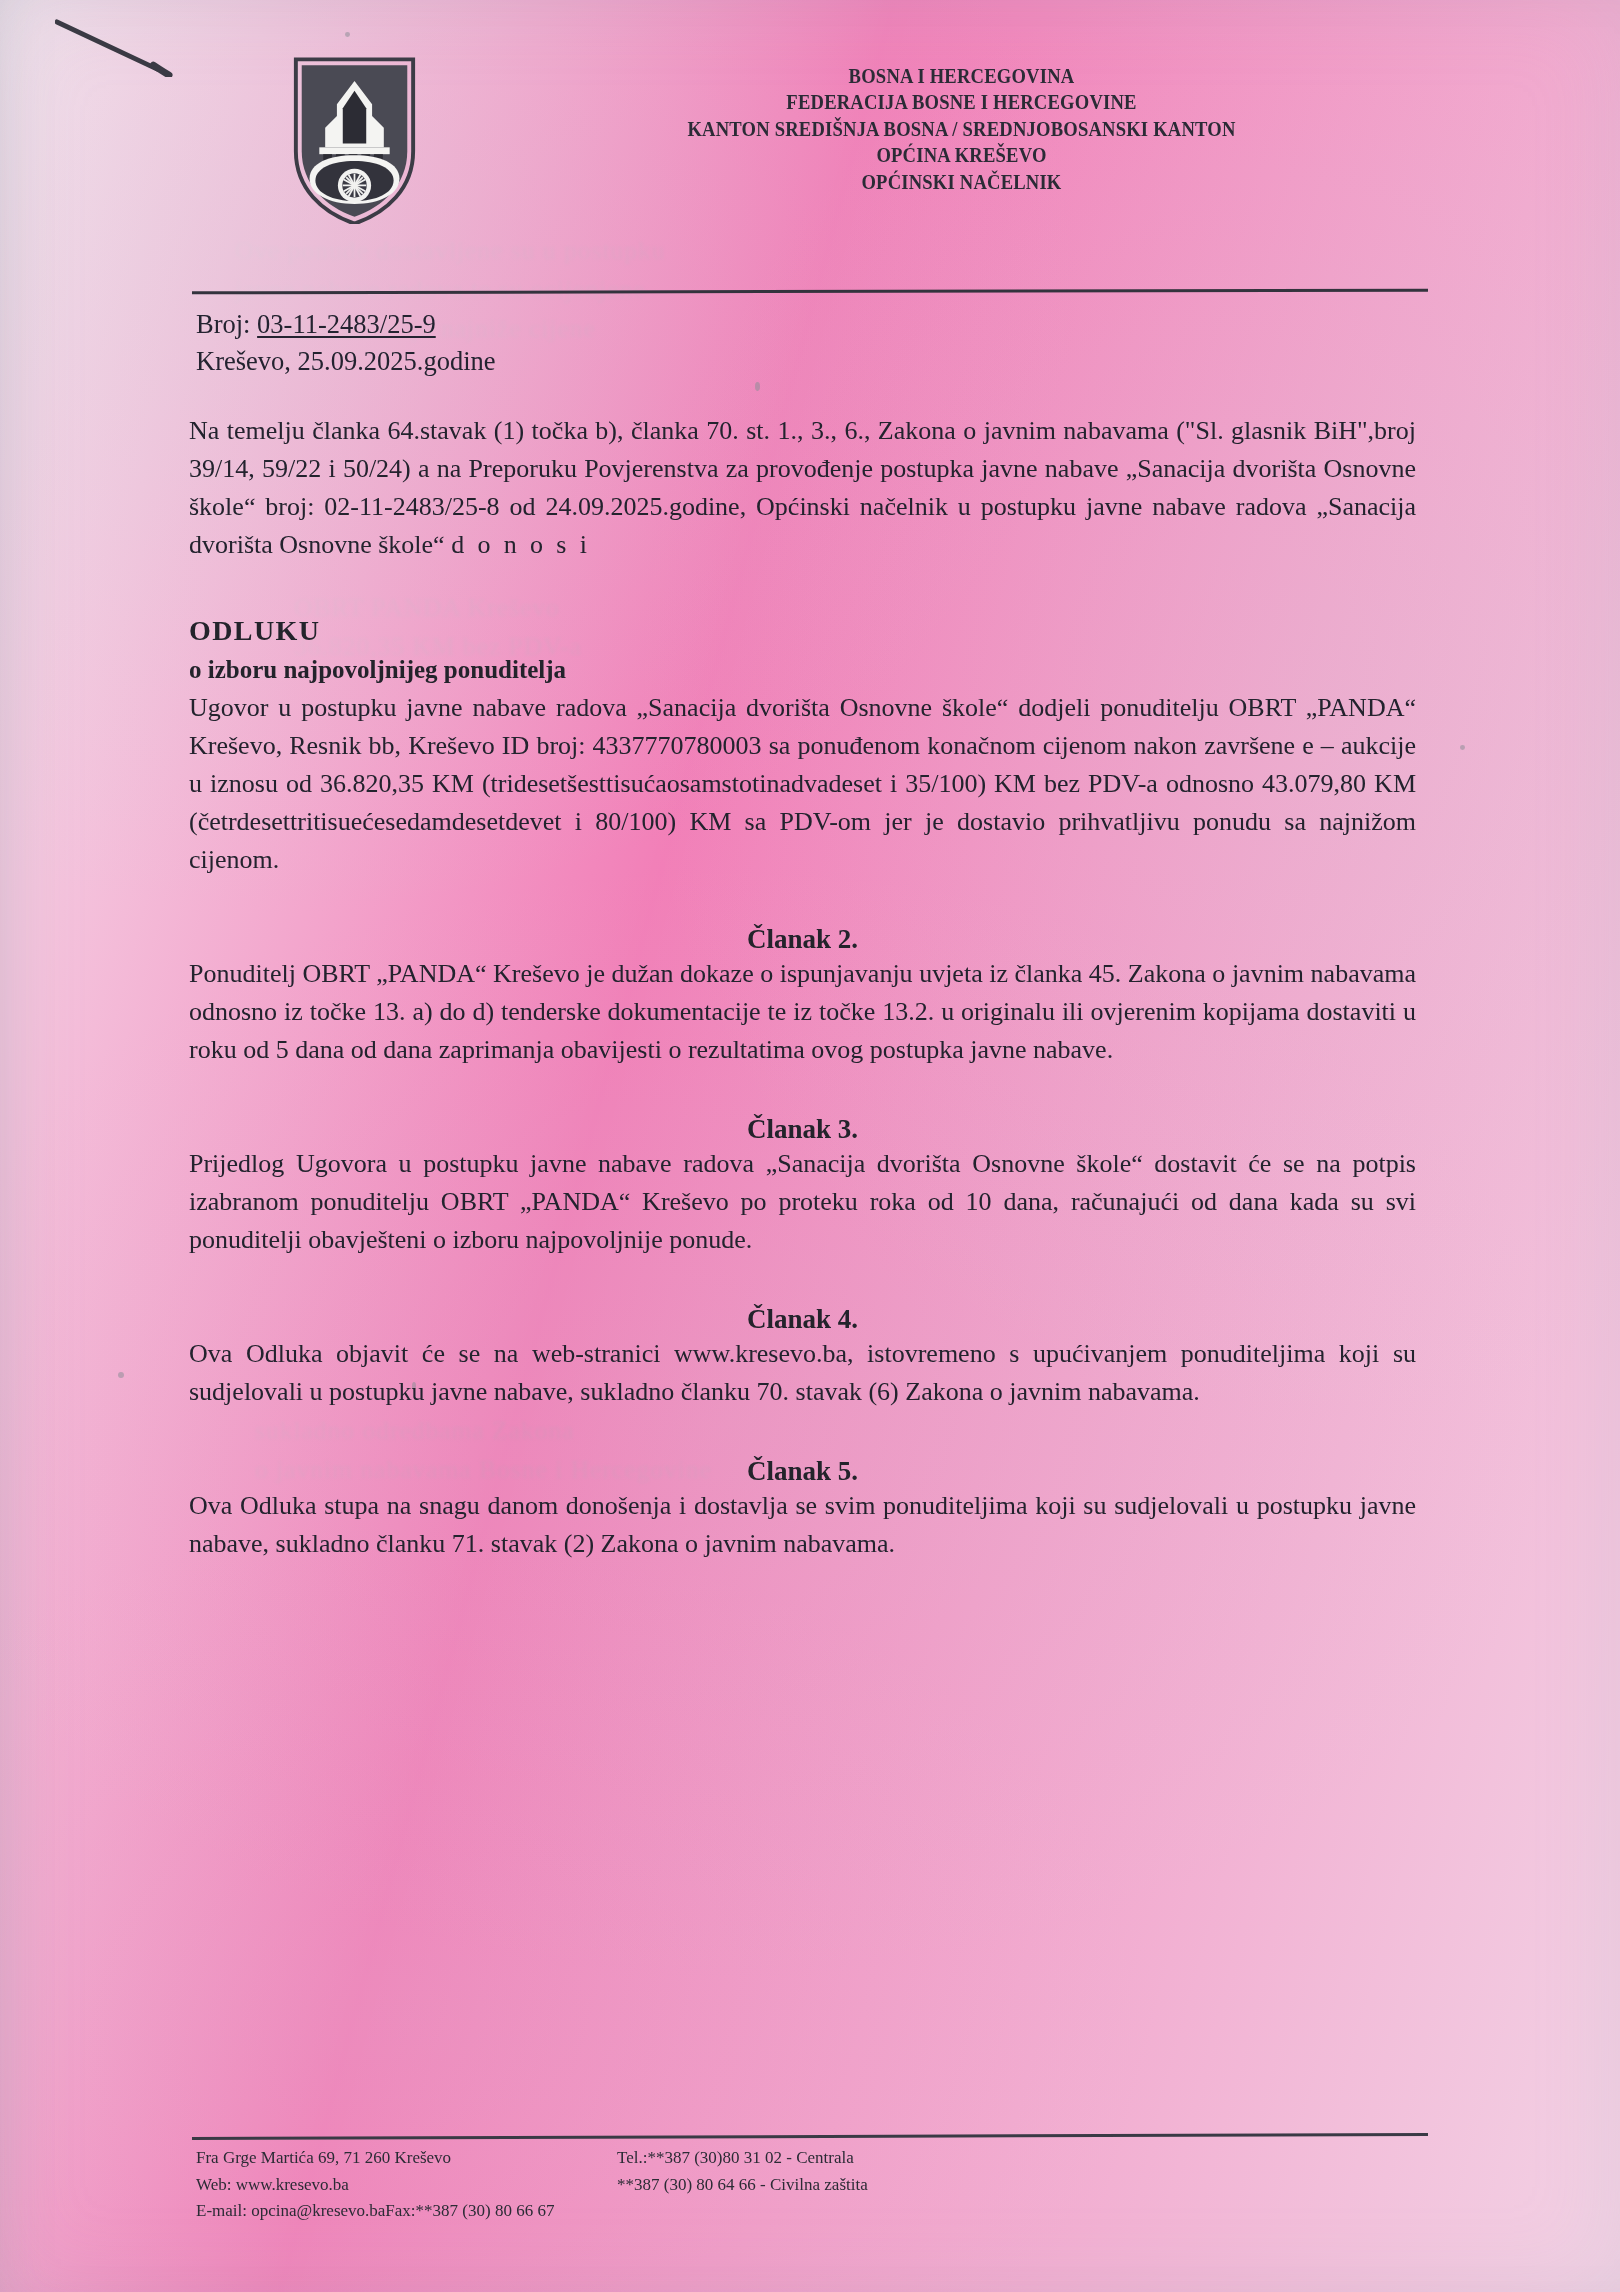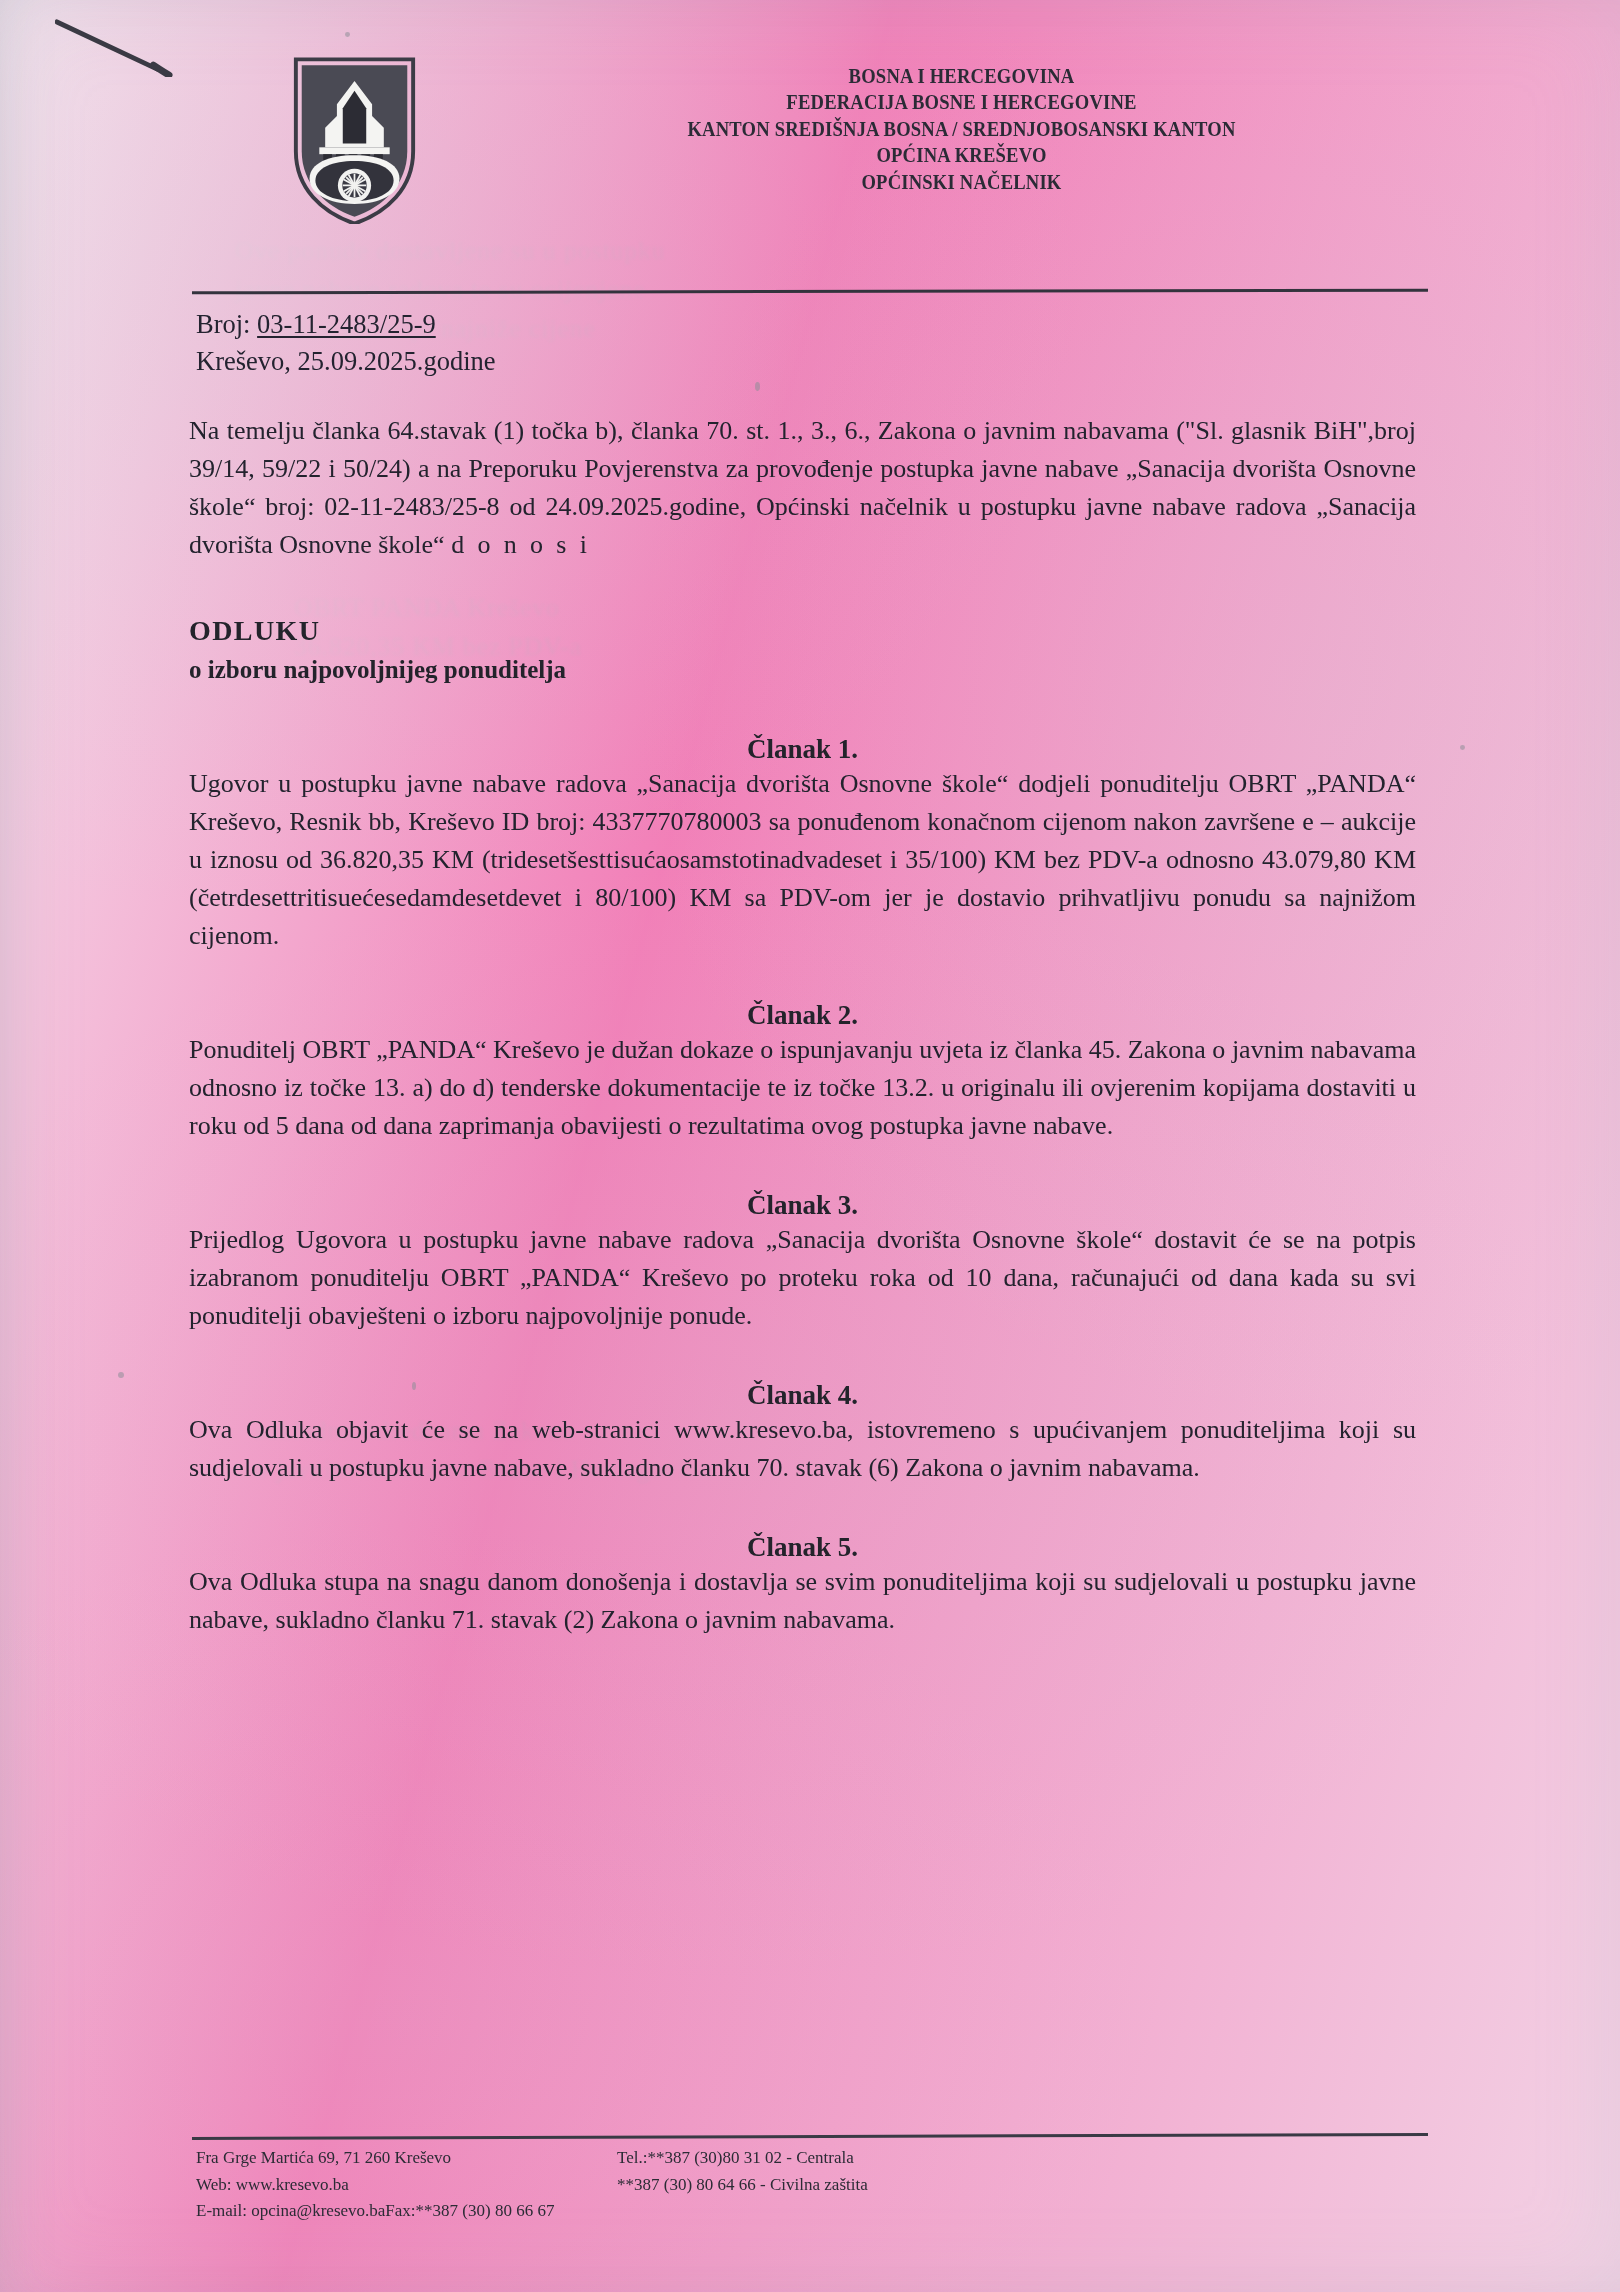--- a/index.html
+++ b/index.html
@@ -285,21 +285,20 @@
 
   <div class="body-col">
 
     <p class="para"><span>Na temelju članka 64.stavak (1) točka b), članka 70. st. 1., 3., 6., Zakona o javnim nabavama ("Sl. glasnik BiH",broj 39/14, 59/22 i 50/24) a na Preporuku Povjerenstva za provođenje postupka javne nabave „Sanacija dvorišta Osnovne škole“ broj: 02-11-2483/25-8 od 24.09.2025.godine, Općinski načelnik u postupku javne nabave radova „Sanacija dvorišta Osnovne škole“ </span><span class="spaced">d o n o s i</span></p>
 
     <div class="title-block">
       <div class="title-main">ODLUKU</div>
       <div class="title-sub">o izboru najpovoljnijeg ponuditelja</div>
     </div>
 
-    <div class="art-head">Članak 1.</div>
     <p class="para art-body">Ugovor u postupku javne nabave radova „Sanacija dvorišta Osnovne škole“ dodjeli ponuditelju OBRT „PANDA“ Kreševo, Resnik bb, Kreševo ID broj: 4337770780003 sa ponuđenom konačnom cijenom nakon završene e – aukcije u iznosu od 36.820,35 KM (tridesetšesttisućaosamstotinadvadeset i 35/100) KM bez PDV-a odnosno 43.079,80 KM (četrdesettritisuećesedamdesetdevet i 80/100) KM sa PDV-om jer je dostavio prihvatljivu ponudu sa najnižom cijenom.</p>
 
     <div class="art-head">Članak 2.</div>
     <p class="para art-body">Ponuditelj OBRT „PANDA“ Kreševo je dužan dokaze o ispunjavanju uvjeta iz članka 45. Zakona o javnim nabavama odnosno iz točke 13. a) do d) tenderske dokumentacije te iz točke 13.2. u originalu ili ovjerenim kopijama dostaviti u roku od 5 dana od dana zaprimanja obavijesti o rezultatima ovog postupka javne nabave.</p>
 
     <div class="art-head">Članak 3.</div>
     <p class="para art-body">Prijedlog Ugovora u postupku javne nabave radova „Sanacija dvorišta Osnovne škole“ dostavit će se na potpis izabranom ponuditelju OBRT „PANDA“ Kreševo po proteku roka od 10 dana, računajući od dana kada su svi ponuditelji obavješteni o izboru najpovoljnije ponude.</p>
 
     <div class="art-head">Članak 4.</div>
     <p class="para art-body">Ova Odluka objavit će se na web-stranici www.kresevo.ba, istovremeno s upućivanjem ponuditeljima koji su sudjelovali u postupku javne nabave, sukladno članku 70. stavak (6) Zakona o javnim nabavama.</p>

